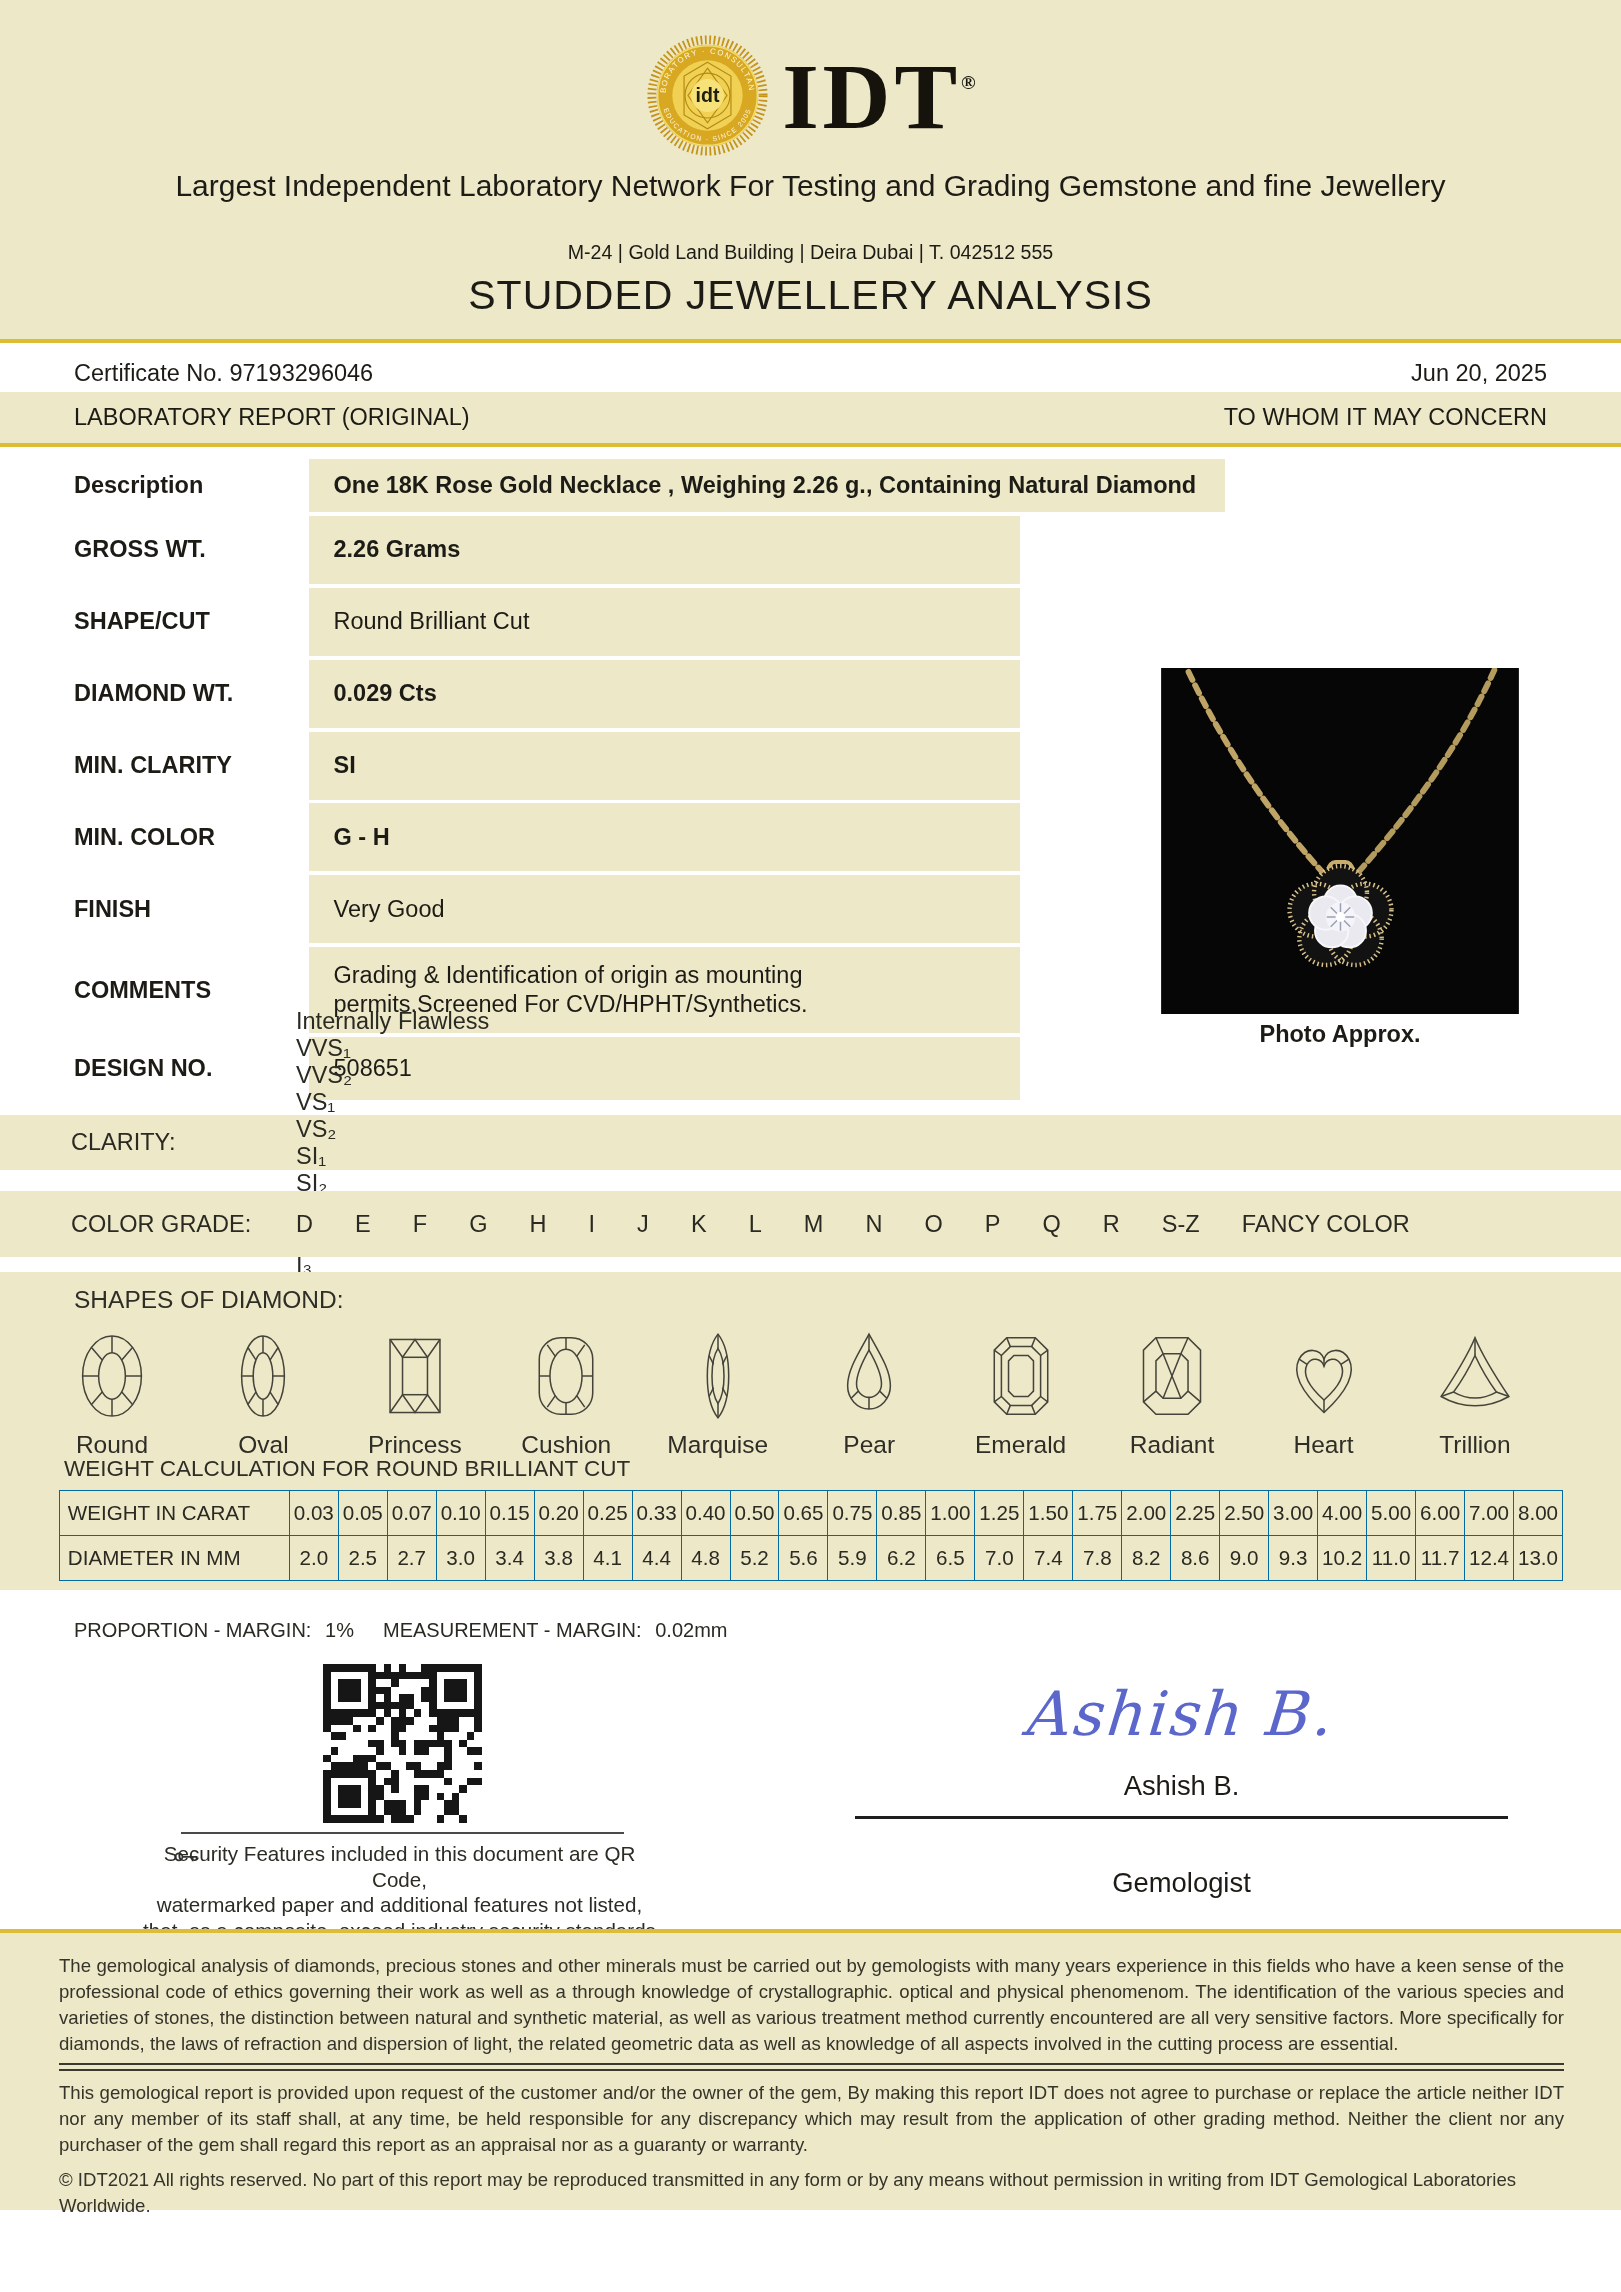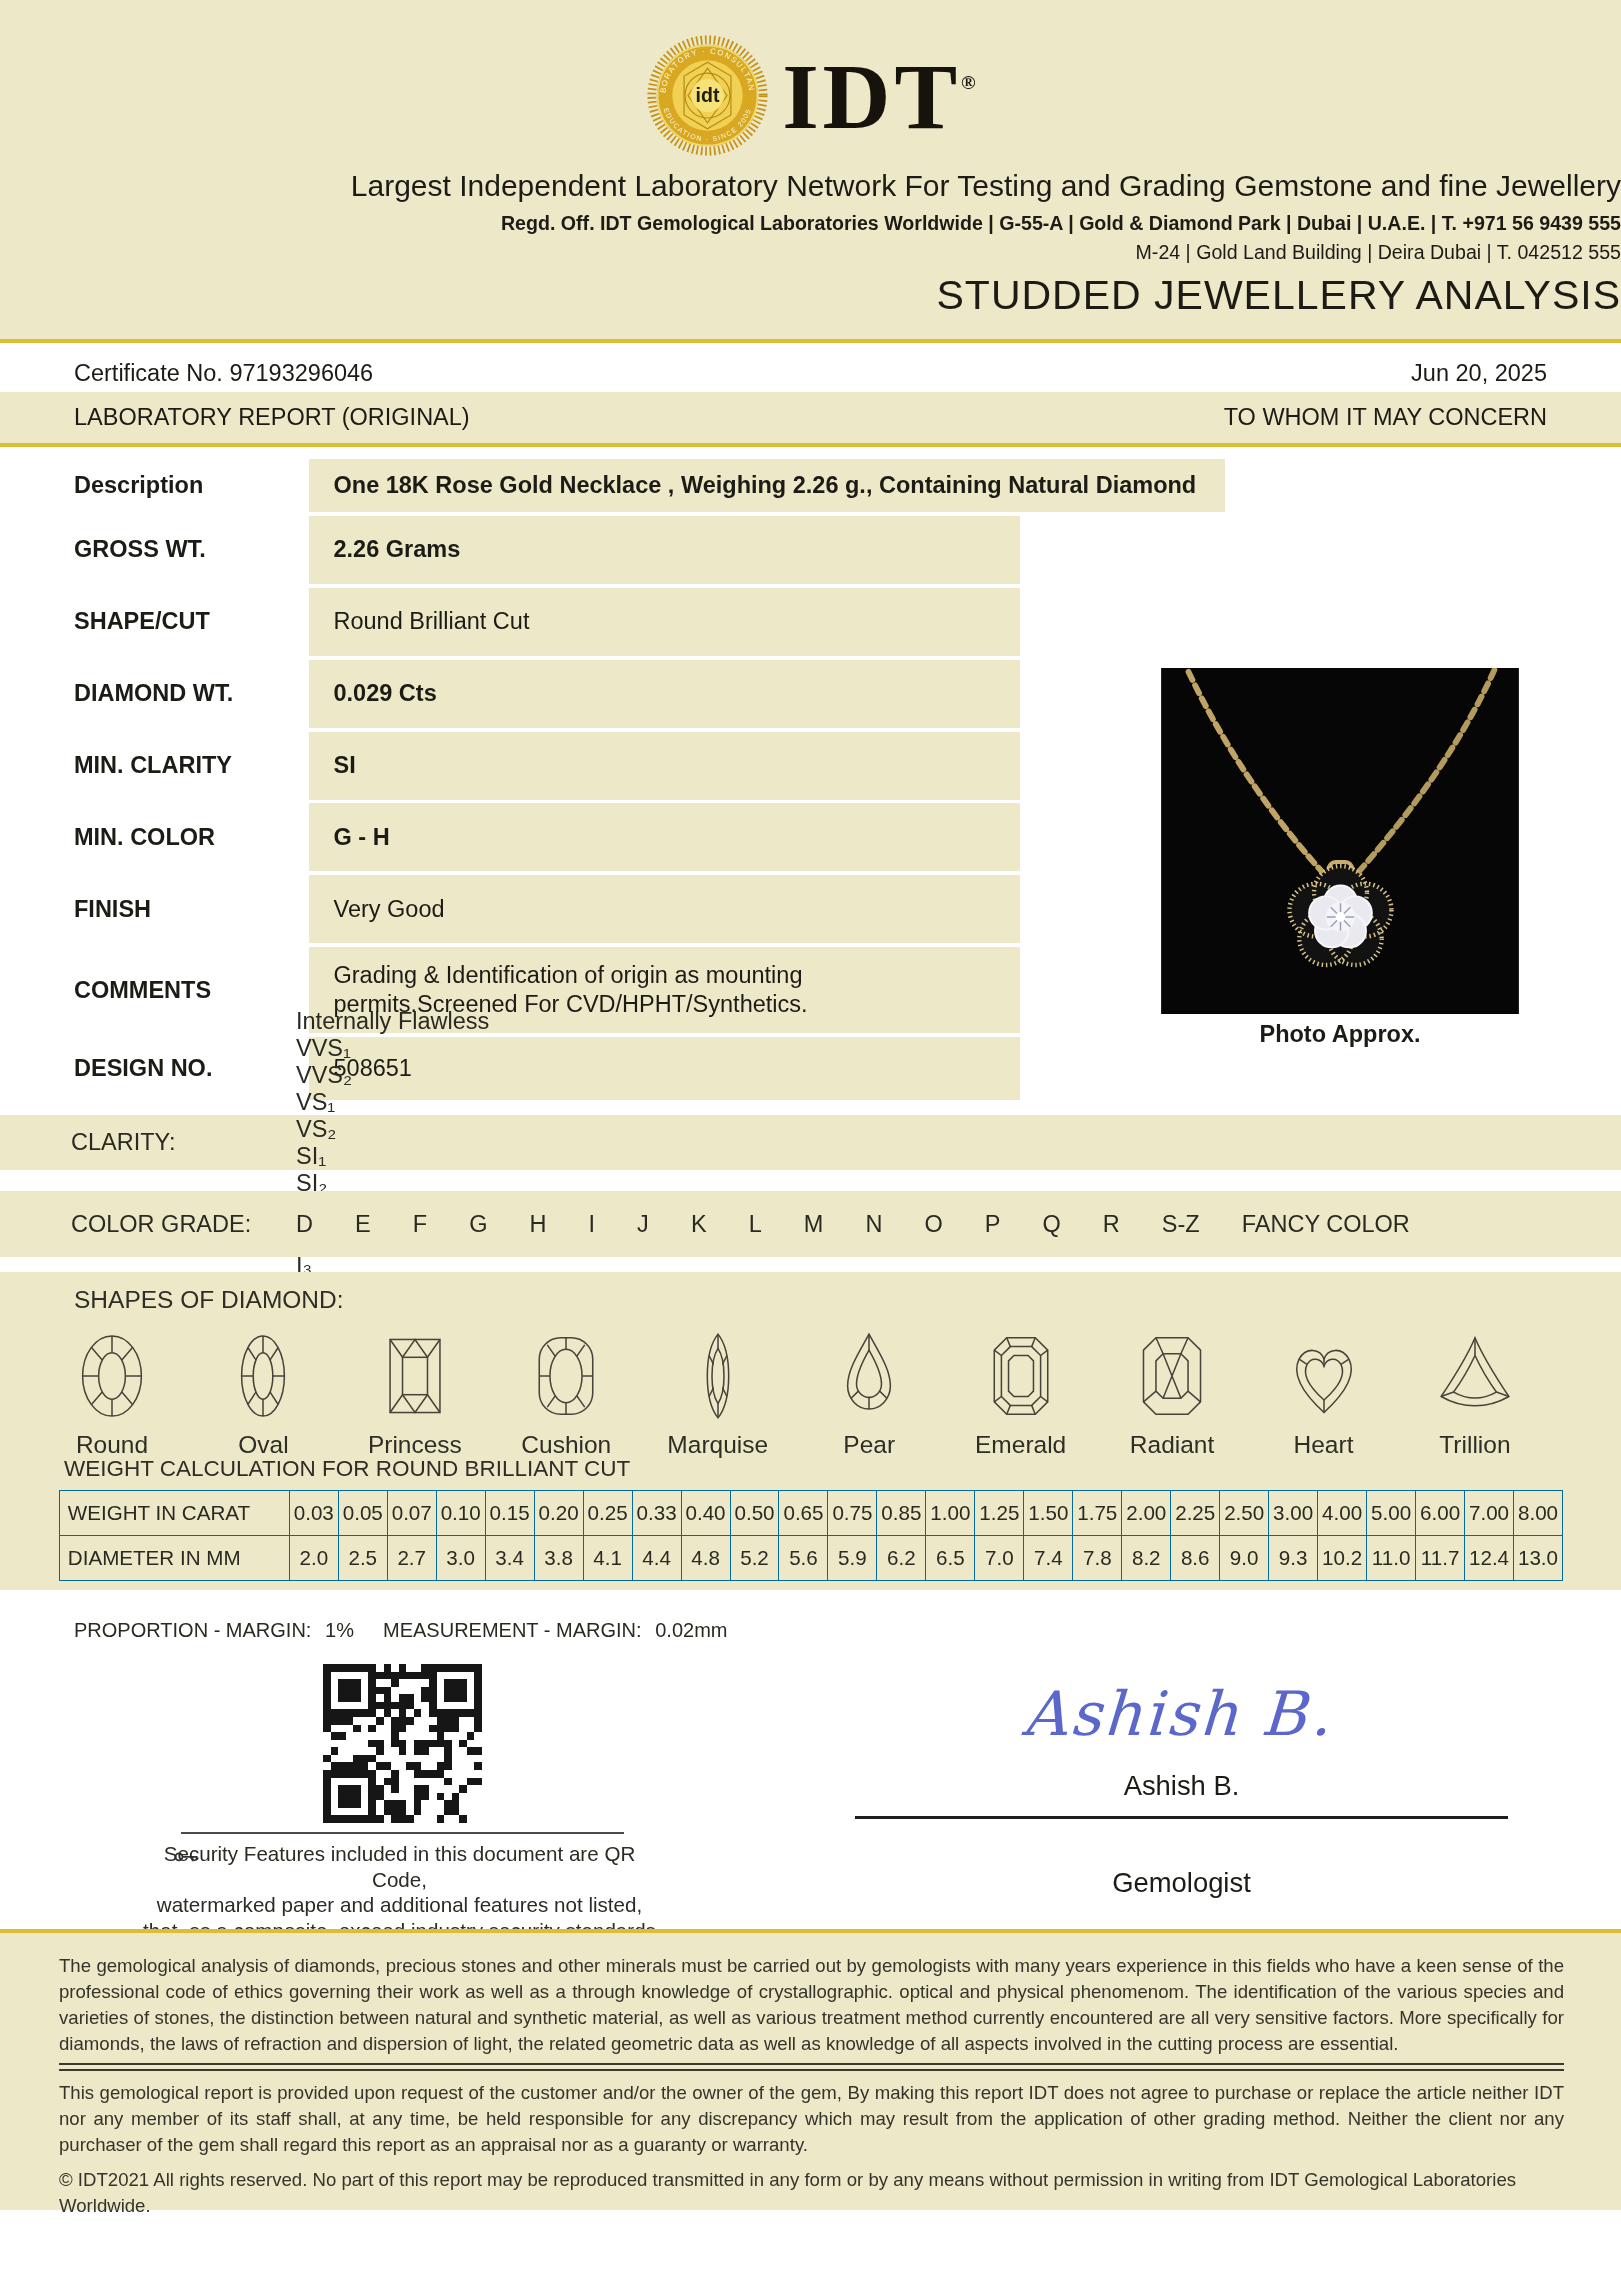--- a/index.html
+++ b/index.html
@@ -6,21 +6,21 @@
   .page{position:relative;width:1621px;height:2293px;background:#ffffff;overflow:hidden;
         font-family:"Liberation Sans",sans-serif;color:#1c1b15;}
   .sec{position:absolute;left:0;width:100%;box-sizing:border-box;}
   .cream{background:#ece8c8;}
   .goldline{position:absolute;left:0;width:100%;height:3.9px;background:#ddbd33;}
 
   
   .logo-row{position:absolute;top:33px;left:0;width:100%;display:flex;justify-content:center;align-items:center;gap:11.8px;}
   .brand{font-family:"Liberation Serif",serif;font-weight:bold;font-size:94px;line-height:1;letter-spacing:3.9px;color:#15130c;}
   .brand-reg{font-size:19.6px;vertical-align:39px;letter-spacing:0;}
-  .ctext{position:absolute;left:0;width:100%;text-align:right;}
+  .ctext{position:absolute;left:0;width:100%;text-align:center;}
   .tagline{top:169px;font-size:30px;}
   .addr1{top:212px;font-size:19.6px;font-weight:bold;}
   .addr2{top:241px;font-size:19.6px;}
   .report-title{top:272px;font-size:41px;letter-spacing:1px;}
 
   
   .sec-cert{top:343px;height:60px;background:#fff;display:flex;justify-content:space-between;align-items:center;padding:0 74px;font-size:23.5px;}
   .sec-lab{top:392px;height:51px;display:flex;justify-content:space-between;align-items:center;padding:0 74px;font-size:23.5px;}
 
   
@@ -108,21 +108,20 @@
         <polygon points="64,36 84,64 64,92 44,64"></polygon>
         <circle cx="64" cy="64" r="23"></circle>
       </g>
       <circle cx="64" cy="64" r="17" fill="#f7e27a"></circle>
       <text x="64" y="71" text-anchor="middle" font-size="20" font-weight="bold" fill="#20200f" font-family="Liberation Sans, sans-serif">idt</text>
     </svg>
     <div class="brand"><span>IDT</span><span class="brand-reg">®</span></div>
   </div>
 
   <div class="ctext tagline">Largest Independent Laboratory Network For Testing and Grading Gemstone and fine Jewellery</div>
-  <div class="ctext addr1">Regd. Off. IDT Gemological Laboratories Worldwide | G-55-A | Gold &amp; Diamond Park | Dubai | U.A.E. | T. +971 56 9439 555</div>
   <div class="ctext addr2">M-24 | Gold Land Building | Deira Dubai | T. 042512 555</div>
   <div class="ctext report-title">STUDDED JEWELLERY ANALYSIS</div>
 
   <div class="goldline" style="top:339px;"></div>
 
   <div class="sec sec-cert">
     <span>Certificate No. 97193296046</span>
     <span>Jun 20, 2025</span>
   </div>
   <div class="sec sec-lab cream">

